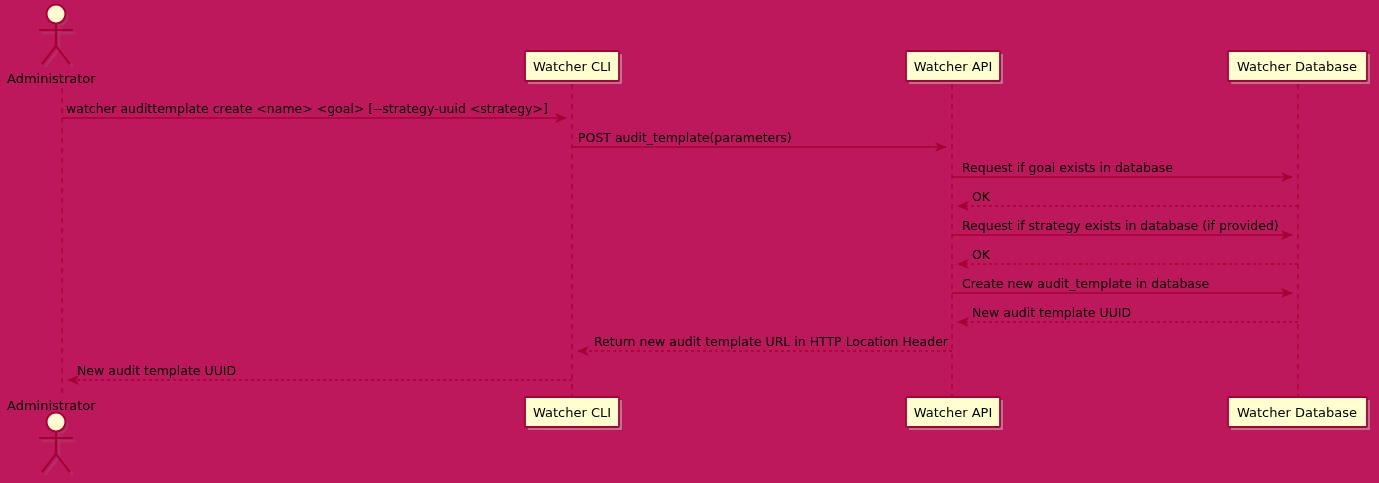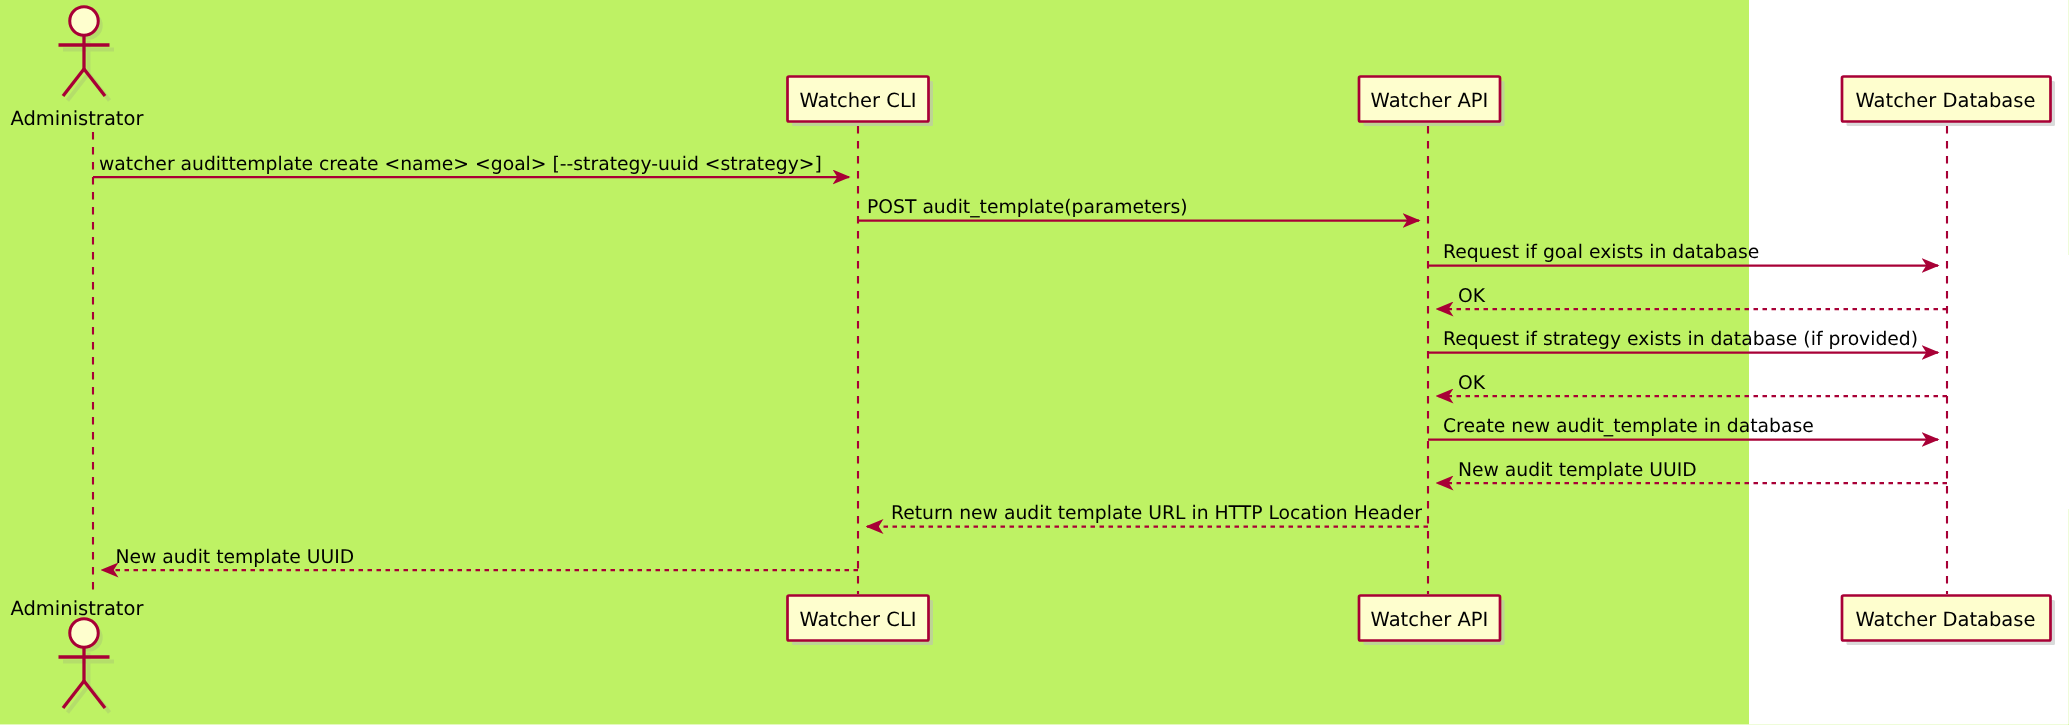--- a/index.html
+++ b/index.html
@@ -8,23 +8,23 @@
     background: #FFFFFF;
   }
   body {
     font-family: "DejaVu Sans", sans-serif;
     width: 1379px;
     height: 483px;
     overflow: hidden;
   }
   #diagram-root {
     position: relative;
-    width: 1166px;
+    width: 1379px;
     height: 483px;
-    background: #bef264;
+    background: #be185d;
   }
   svg.seq {
     display: block;
     width: 1379px;
     height: 483px;
   }
   .msg-text {
     font-family: "DejaVu Sans", sans-serif;
     font-size: 12.5px;
     fill: #000000;

